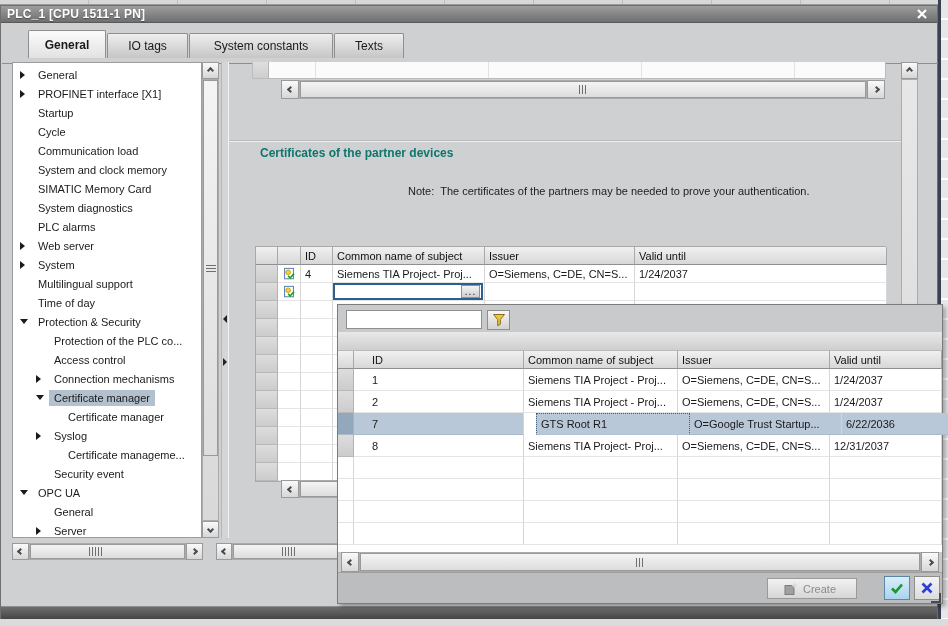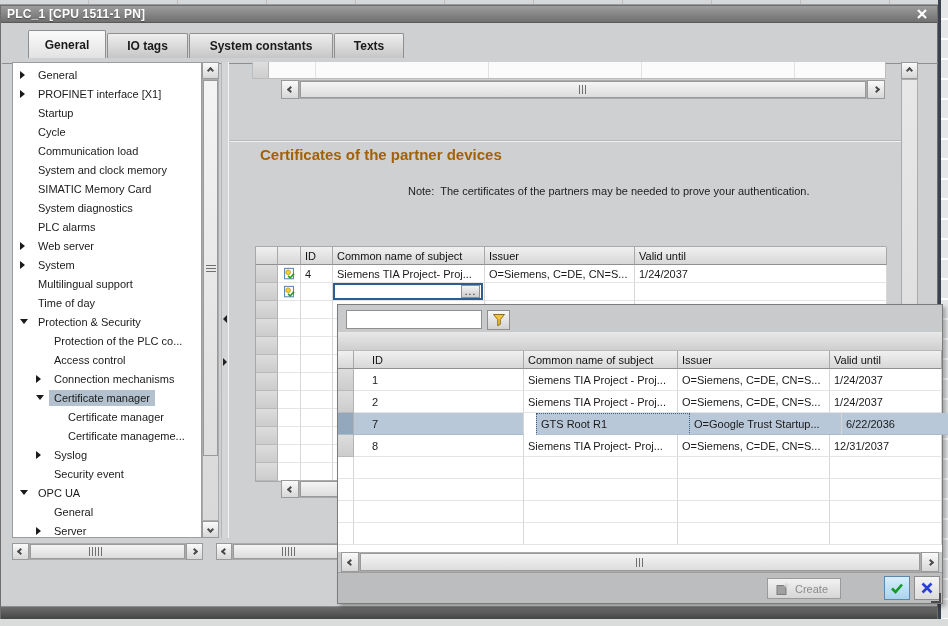--- a/index.html
+++ b/index.html
@@ -26,21 +26,21 @@
     display:flex; align-items:center; padding:0 6px; }
   .titlebar .title { color:#ffffff; font-weight:bold; font-size:12px; letter-spacing:.2px;
     text-shadow:0 1px 1px rgba(0,0,0,.35); flex:1; }
   .close-btn { width:18px; height:14px; display:flex; align-items:center; justify-content:center; cursor:default; }
   .bottom-band { position:absolute; left:1px; top:606px; width:936px; height:13px;
     border-top:1px solid #8d8d8d; background:linear-gradient(#6e6e6e,#454545); }
 
   
   .tab { position:absolute; display:flex; align-items:center; justify-content:center;
     border:1px solid #8f8f8f; border-bottom:none; border-radius:2px 2px 0 0;
-    background:linear-gradient(#eeeeee,#c6c6c6); font-size:12px;font-weight:bold; }
+    background:linear-gradient(#eeeeee,#c6c6c6); font-size:12px; }
   .tab.active { background:linear-gradient(#fbfbfb,#e2e2e2); font-weight:bold; }
   .tabline { position:absolute; left:1px; top:57px; width:936px; height:1px; background:#8f8f8f; }
 
   
   .nav-panel { position:absolute; left:12px; top:62px; width:190px; height:476px;
     background:#ffffff; border:1px solid #9c9c9c; overflow:hidden; padding-top:2px; }
   .nav-item { display:flex; align-items:center; height:19px; white-space:nowrap; cursor:default; }
   .nav-item.lvl0 { padding-left:7px; } .nav-item.lvl1 { padding-left:23px; } .nav-item.lvl2 { padding-left:37px; }
   .arrow-box { width:13px; display:flex; align-items:center; justify-content:flex-start; flex:none; }
   .tri-right { width:0; height:0; border-left:5px solid #1a1a1a; border-top:4px solid transparent; border-bottom:4px solid transparent; }
@@ -73,21 +73,21 @@
 
   
   .partial-table { position:absolute; left:252px; top:62px; width:634px; height:17px;
     background:#fbfbfb; border:1px solid #bcbcbc; border-top:none;
     background-image:repeating-linear-gradient(90deg,transparent 0 152px,#e2e2e2 152px 153px);
     background-position:83px 0; }
   .partial-rowhdr { position:absolute; left:0; top:0; width:16px; height:100%;
     background:linear-gradient(#dedede,#cecece); border-right:1px solid #b5b5b5; }
   .groove { position:absolute; left:230px; top:140px; width:688px; height:2px;
     border-top:1px solid #b7b8b9; border-bottom:1px solid #f0f0f0; }
-  .section-title { position:absolute; left:260px; top:146px; font-size:15px; font-weight:bold; color:#a16207; }
+  .section-title { position:absolute; left:260px; top:146px; font-size:12px; font-weight:bold; color:#0f766e; }
   .note-line { position:absolute; left:408px; top:185px; width:500px; color:#1c1c1c; }
 
   
   .dtable { position:absolute; background:#ffffff; border:1px solid #a9a9a9; }
   .trow { display:flex; }
   .tcell { flex:none; display:flex; align-items:center; padding:0 4px; overflow:hidden; white-space:nowrap;
     border-right:1px solid #d6d6d6; border-bottom:1px solid #e4e4e4; background:#ffffff; }
   .thead .tcell { background:linear-gradient(#f1f1f1,#d7d7d7); border-right:1px solid #a8a8a8;
     border-bottom:1px solid #8f8f8f; color:#111; }
   .tcell.rowhdr { background:linear-gradient(#dddddd,#cccccc); border-right:1px solid #b2b2b2; border-bottom:1px solid #b9b9b9; }
@@ -116,23 +116,23 @@
   .filter-input { position:absolute; left:8px; top:5px; width:136px; height:19px;
     border:1px solid #8f8f8f; background:#ffffff; font-family:inherit; font-size:11px; padding:0 3px; outline:none; }
   .filter-btn { position:absolute; left:149px; top:5px; width:23px; height:20px;
     background:linear-gradient(#f6f6f6,#d2d2d2); border:1px solid #8f8f8f;
     display:flex; align-items:center; justify-content:center; }
   .popup-band { position:absolute; left:0; top:27px; width:604px; height:19px;
     background:linear-gradient(#e8e8e8,#cfcfcf); border-bottom:1px solid #b9b9b9; }
   .popup-table-wrap { position:absolute; left:0; top:46px; width:604px; height:201px; background:#ffffff; }
   .popup-footer { position:absolute; left:0; top:267px; width:604px; height:31px;
     background:#bcbdbe; border-top:1px solid #9e9e9e; }
-  .create-btn { position:absolute; left:429px; top:5px; width:74px; height:21px;
+  .create-btn { position:absolute; left:429px; top:5px; width:90px; height:21px;
     background:linear-gradient(#f2f2f2,#d6d6d6); border:1px solid #9a9a9a;
-    display:flex; align-items:center; justify-content:flex-start; gap:5px; padding:0 8px; color:#8b8b8b; }
+    display:flex; align-items:center; justify-content:flex-start; gap:5px; padding:0 16px; color:#8b8b8b; }
   .ok-btn { position:absolute; left:546px; top:3px; width:26px; height:24px;
     background:linear-gradient(#d9eefb,#a9d4ee); border:1px solid #5d87a8;
     display:flex; align-items:center; justify-content:center; }
   .cancel-btn { position:absolute; left:576px; top:3px; width:26px; height:24px;
     background:linear-gradient(#f4f4f4,#dcdcdc); border:1px solid #8d8d8d;
     display:flex; align-items:center; justify-content:center; }
   .resize-grip { position:absolute; right:1px; bottom:0; width:10px; height:10px;
     border-right:2px solid #4a4a4a; border-bottom:2px solid #4a4a4a; }
 </style>
 </head>
@@ -256,29 +256,29 @@
       <div class="nav-item lvl1">
         <span class="arrow-box">
           <span class="tri-down"></span>
         </span>
         <span class="nav-label sel">Certificate manager</span>
       </div>
       <div class="nav-item lvl2">
         <span class="arrow-box"></span>
         <span class="nav-label">Certificate manager</span>
       </div>
+      <div class="nav-item lvl1">
+        <span class="arrow-box">
+          <span class="tri-right"></span>
+        </span>
+        <span class="nav-label">Syslog</span>
+      </div>
       <div class="nav-item lvl2">
         <span class="arrow-box"></span>
         <span class="nav-label">Certificate manageme...</span>
-      </div>
-      <div class="nav-item lvl1">
-        <span class="arrow-box">
-          <span class="tri-right"></span>
-        </span>
-        <span class="nav-label">Syslog</span>
       </div>
       <div class="nav-item lvl1">
         <span class="arrow-box"></span>
         <span class="nav-label">Security event</span>
       </div>
       <div class="nav-item lvl0">
         <span class="arrow-box">
           <span class="tri-down"></span>
         </span>
         <span class="nav-label">OPC UA</span>

